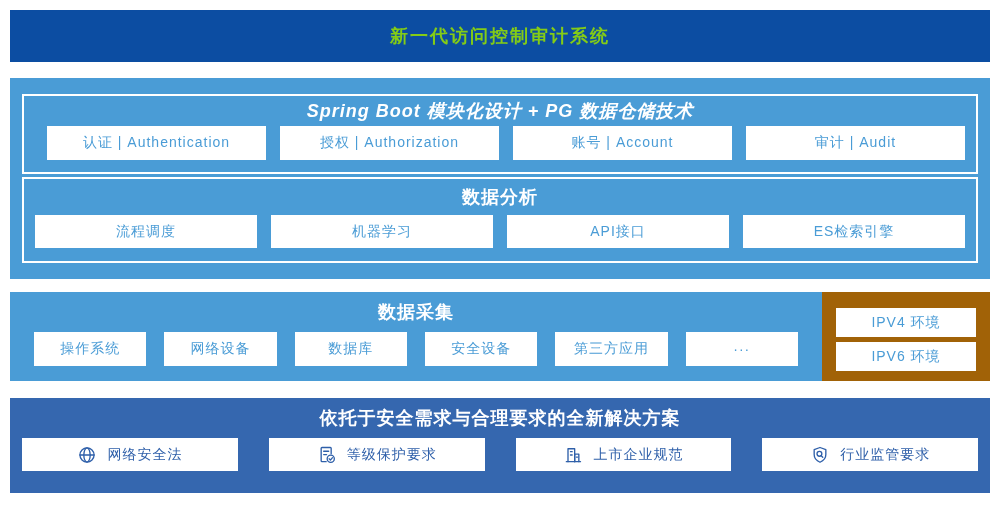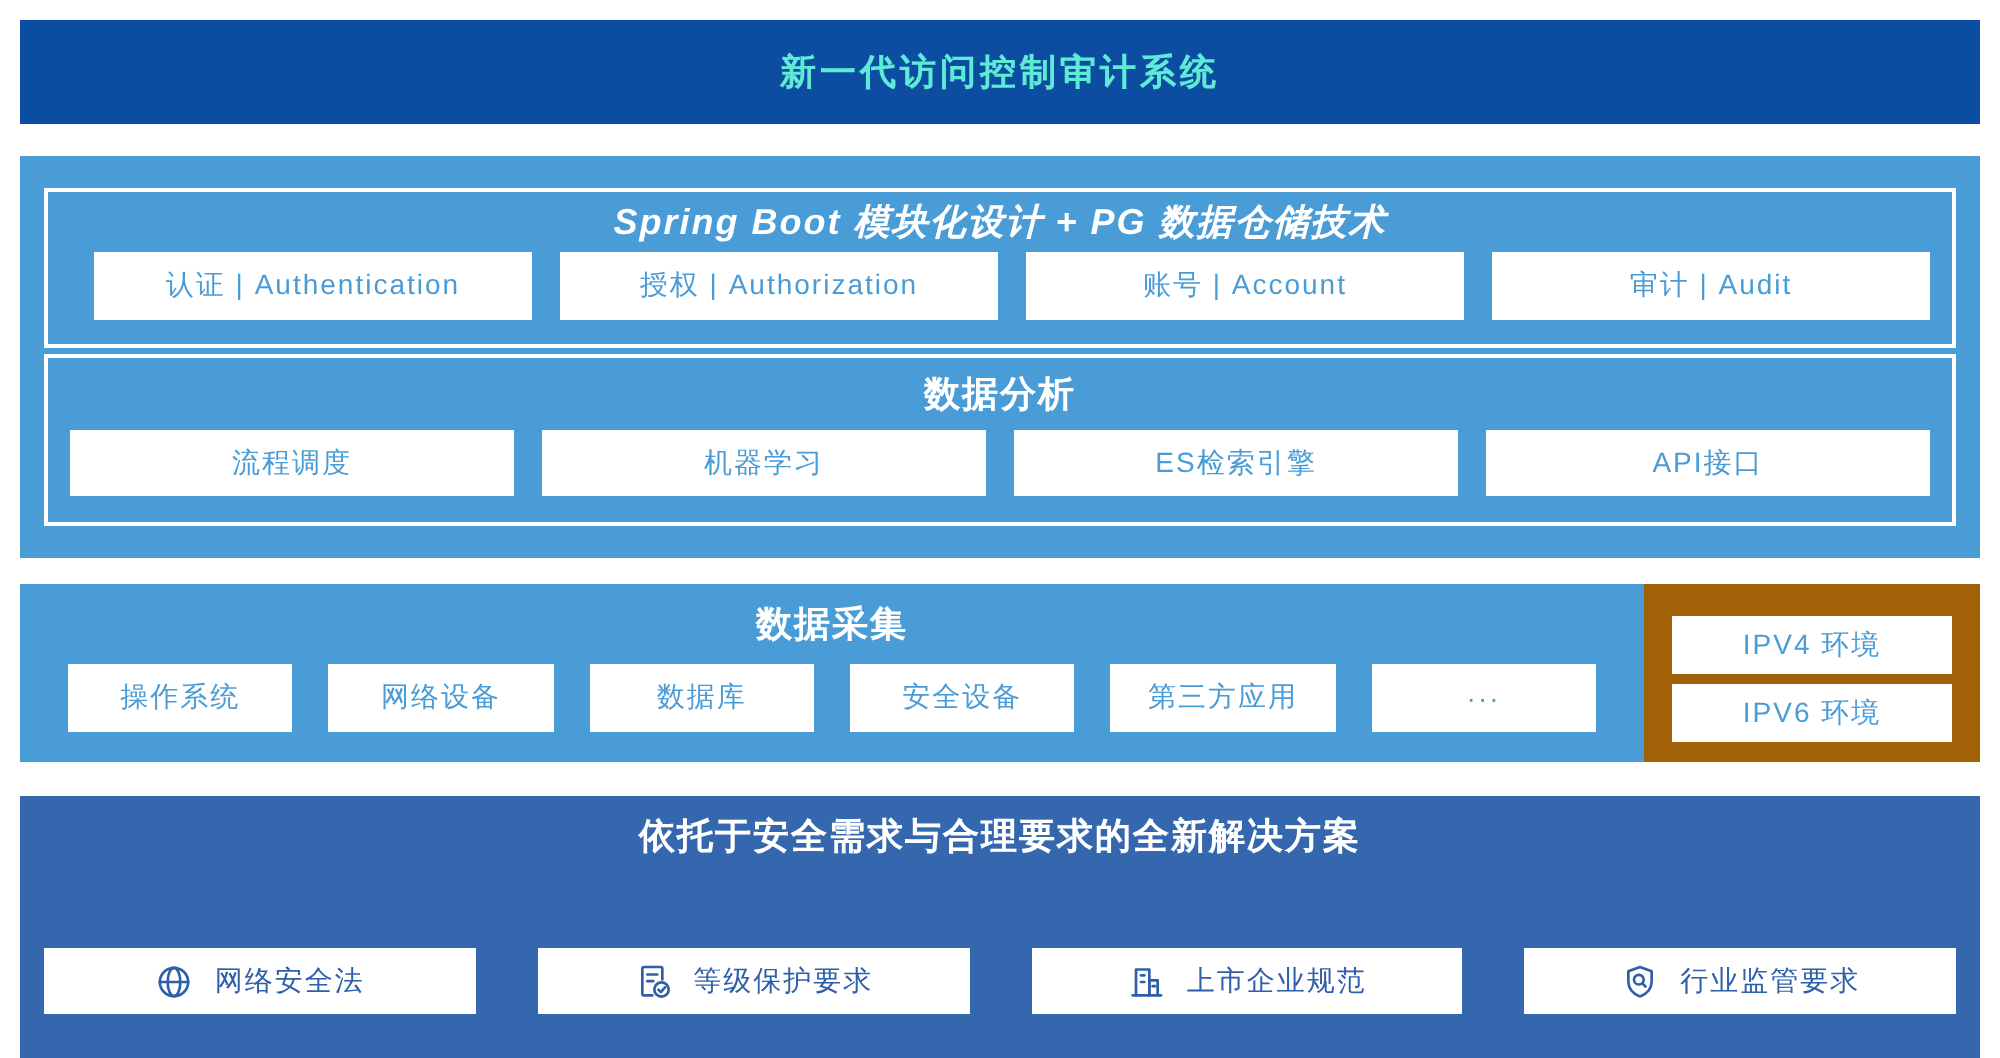--- a/index.html
+++ b/index.html
@@ -5,21 +5,21 @@
   * { margin: 0; padding: 0; box-sizing: border-box; }
   html, body { background: #ffffff; }
   body {
     width: 1000px; height: 529px;
     font-family: "Liberation Sans", "DejaVu Sans", sans-serif;
   }
   .page { padding: 10px; display: flex; flex-direction: column; height: 100%; }
 
   
   .banner {
-    height: 52px; background: #0c4da2; color: #5eead4;
+    height: 52px; background: #0c4da2; color: #84cc16;
     display: flex; align-items: center; justify-content: center;
     font-size: 18px; font-weight: bold; letter-spacing: 2px;
     margin-bottom: 16px; flex: none;
   }
 
   
   .platform {
     background: #4a9cd6; padding: 16px 12px; margin-bottom: 13px; flex: none;
   }
   .bordered-section { border: 2px solid #ffffff; padding: 0 11px; }
@@ -53,21 +53,21 @@
 
   .env-panel {
     width: 168px; flex: none; background: #a16207;
     padding: 16px 14px 10px; display: flex; flex-direction: column; gap: 5px;
   }
   .env-panel .white-box { flex: none; height: 29px; }
 
   
   .solution { background: #3567af; padding: 0 12px 22px; flex: none; }
   .solution-title { height: 40px; }
-  .solution-row { gap: 31px; margin-top: 36px; }
+  .solution-row { gap: 31px; }
   .solution-row .white-box { height: 33px; color: #2e5fa9; gap: 10px; }
   .sol-icon { width: 20px; height: 20px; display: inline-flex; flex: none; }
   .sol-icon svg { width: 100%; height: 100%; stroke: #2e5fa9; fill: none;
                   stroke-width: 1.6; stroke-linecap: round; stroke-linejoin: round; }
 </style>
 </head>
 <body>
 
 <div class="page">
 
@@ -85,22 +85,22 @@
         <div class="white-box">账号 | Account</div>
         <div class="white-box">审计 | Audit</div>
       </div>
     </div>
 
     <div class="bordered-section">
       <div class="section-title analysis-title">数据分析</div>
       <div class="box-row analysis-row">
         <div class="white-box">流程调度</div>
         <div class="white-box">机器学习</div>
+        <div class="white-box">API接口</div>
         <div class="white-box">ES检索引擎</div>
-        <div class="white-box">API接口</div>
       </div>
     </div>
 
   </div>
 
   <div class="collect-row">
 
     <div class="collect-main">
       <div class="section-title collect-title">数据采集</div>
       <div class="box-row collect-boxes">

